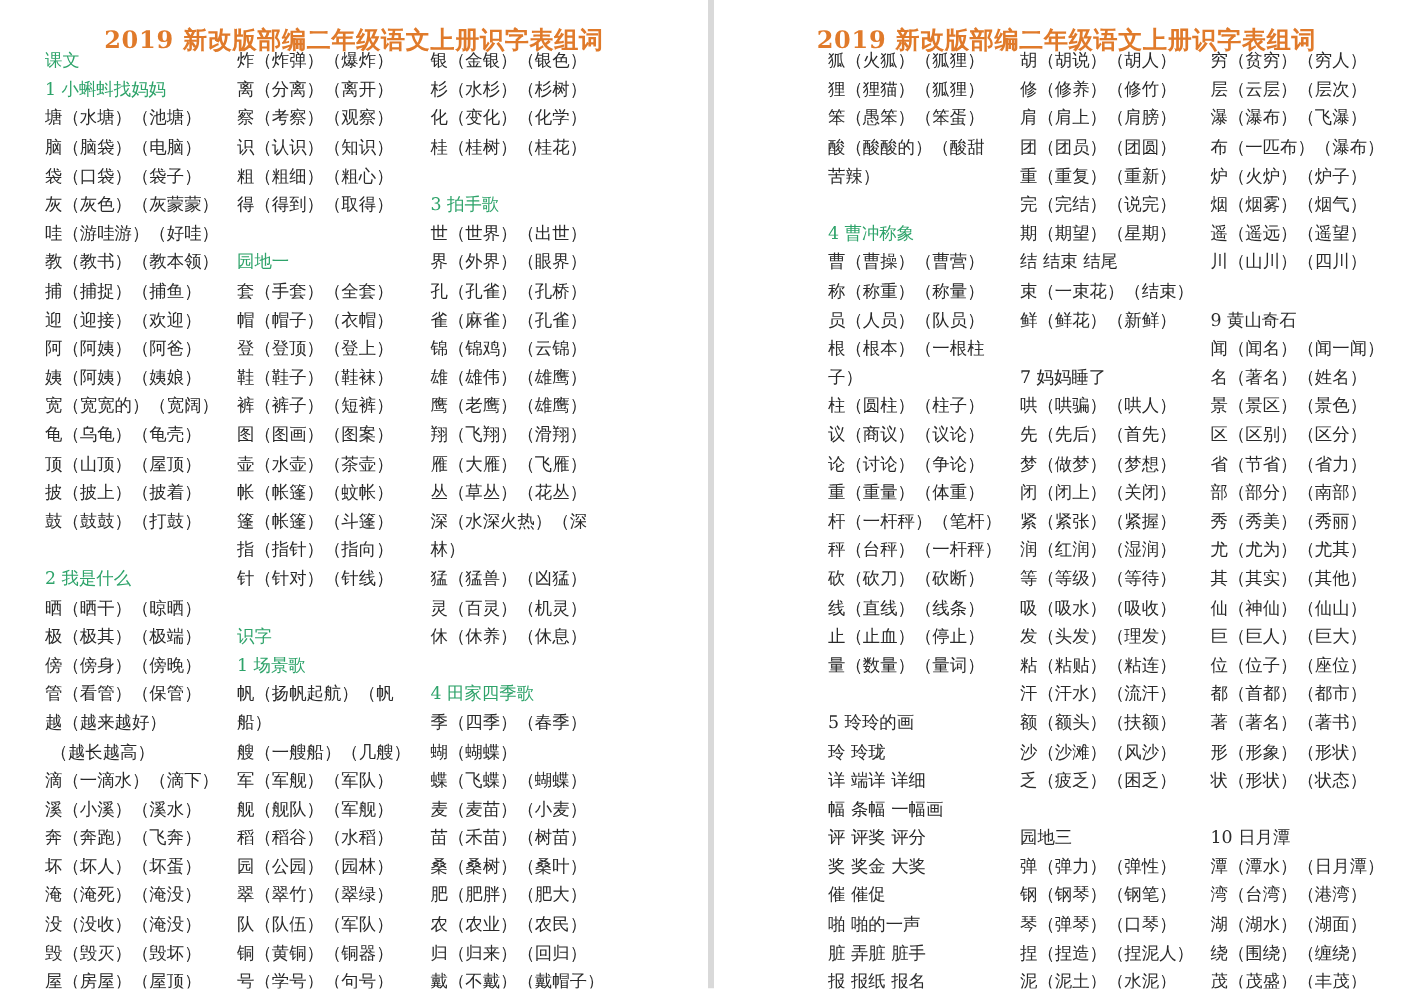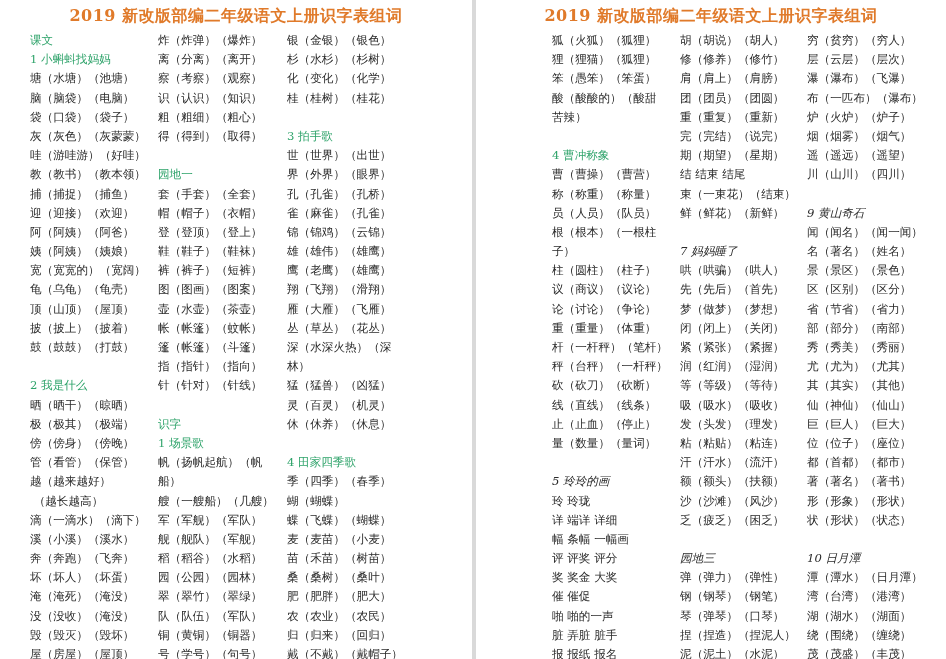--- a/index.html
+++ b/index.html
@@ -2,26 +2,26 @@
 <html><head>
 <meta charset="utf-8">
 <style>
   html, body { margin:0; padding:0; background:#ffffff; }
   body { width:946px; height:659px; overflow:hidden; position:relative;
          font-family:"DejaVu Serif","Liberation Serif",serif; color:#2a2a2a; }
   .page { position:absolute; top:0; height:659px; background:#fff; }
   .page.left { left:0; width:472px; }
   .page.right { left:476px; width:470px; }
   .divider { position:absolute; left:472px; top:0; width:4px; height:659px; background:#d9d9d9; }
-  .title { position:absolute; top:6px; left:0; width:100%; text-align:center;
+  .title { position:absolute; top:17px; left:0; width:100%; text-align:center;
            font-size:16px; font-weight:bold; color:#e07a2a; letter-spacing:0.5px; }
   .col { position:absolute; top:31px; font-size:11.6px; line-height:19.2px; white-space:pre; }
   .line { display:block; height:19.2px; }
   .h { color:#2ea36a; }
-  .h-black { color:#2a2a2a;font-style:italic; }
+  .h-black { color:#2a2a2a; }
   .blank { display:block; height:19.2px; }
 </style>
 </head>
 <body>
 
 <div class="page left">
   <div class="title">2019 新改版部编二年级语文上册识字表组词</div>
   <div class="col" id="L0" style="left:30px;"><span class="line h">课文</span><span class="line h">1 小蝌蚪找妈妈</span><span class="line">塘（水塘）（池塘）</span><span class="line">脑（脑袋）（电脑）</span><span class="line">袋（口袋）（袋子）</span><span class="line">灰（灰色）（灰蒙蒙）</span><span class="line">哇（游哇游）（好哇）</span><span class="line">教（教书）（教本领）</span><span class="line">捕（捕捉）（捕鱼）</span><span class="line">迎（迎接）（欢迎）</span><span class="line">阿（阿姨）（阿爸）</span><span class="line">姨（阿姨）（姨娘）</span><span class="line">宽（宽宽的）（宽阔）</span><span class="line">龟（乌龟）（龟壳）</span><span class="line">顶（山顶）（屋顶）</span><span class="line">披（披上）（披着）</span><span class="line">鼓（鼓鼓）（打鼓）</span><span class="blank"></span><span class="line h">2 我是什么</span><span class="line">晒（晒干）（晾晒）</span><span class="line">极（极其）（极端）</span><span class="line">傍（傍身）（傍晚）</span><span class="line">管（看管）（保管）</span><span class="line">越（越来越好）</span><span class="line"> （越长越高）</span><span class="line">滴（一滴水）（滴下）</span><span class="line">溪（小溪）（溪水）</span><span class="line">奔（奔跑）（飞奔）</span><span class="line">坏（坏人）（坏蛋）</span><span class="line">淹（淹死）（淹没）</span><span class="line">没（没收）（淹没）</span><span class="line">毁（毁灭）（毁坏）</span><span class="line">屋（房屋）（屋顶）</span></div>
   <div class="col" id="L1" style="left:158px;"><span class="line">炸（炸弹）（爆炸）</span><span class="line">离（分离）（离开）</span><span class="line">察（考察）（观察）</span><span class="line">识（认识）（知识）</span><span class="line">粗（粗细）（粗心）</span><span class="line">得（得到）（取得）</span><span class="blank"></span><span class="line h">园地一</span><span class="line">套（手套）（全套）</span><span class="line">帽（帽子）（衣帽）</span><span class="line">登（登顶）（登上）</span><span class="line">鞋（鞋子）（鞋袜）</span><span class="line">裤（裤子）（短裤）</span><span class="line">图（图画）（图案）</span><span class="line">壶（水壶）（茶壶）</span><span class="line">帐（帐篷）（蚊帐）</span><span class="line">篷（帐篷）（斗篷）</span><span class="line">指（指针）（指向）</span><span class="line">针（针对）（针线）</span><span class="blank"></span><span class="line h">识字</span><span class="line h">1 场景歌</span><span class="line">帆（扬帆起航）（帆</span><span class="line">船）</span><span class="line">艘（一艘船）（几艘）</span><span class="line">军（军舰）（军队）</span><span class="line">舰（舰队）（军舰）</span><span class="line">稻（稻谷）（水稻）</span><span class="line">园（公园）（园林）</span><span class="line">翠（翠竹）（翠绿）</span><span class="line">队（队伍）（军队）</span><span class="line">铜（黄铜）（铜器）</span><span class="line">号（学号）（句号）</span></div>
   <div class="col" id="L2" style="left:287px;"><span class="line">银（金银）（银色）</span><span class="line">杉（水杉）（杉树）</span><span class="line">化（变化）（化学）</span><span class="line">桂（桂树）（桂花）</span><span class="blank"></span><span class="line h">3 拍手歌</span><span class="line">世（世界）（出世）</span><span class="line">界（外界）（眼界）</span><span class="line">孔（孔雀）（孔桥）</span><span class="line">雀（麻雀）（孔雀）</span><span class="line">锦（锦鸡）（云锦）</span><span class="line">雄（雄伟）（雄鹰）</span><span class="line">鹰（老鹰）（雄鹰）</span><span class="line">翔（飞翔）（滑翔）</span><span class="line">雁（大雁）（飞雁）</span><span class="line">丛（草丛）（花丛）</span><span class="line">深（水深火热）（深</span><span class="line">林）</span><span class="line">猛（猛兽）（凶猛）</span><span class="line">灵（百灵）（机灵）</span><span class="line">休（休养）（休息）</span><span class="blank"></span><span class="line h">4 田家四季歌</span><span class="line">季（四季）（春季）</span><span class="line">蝴（蝴蝶）</span><span class="line">蝶（飞蝶）（蝴蝶）</span><span class="line">麦（麦苗）（小麦）</span><span class="line">苗（禾苗）（树苗）</span><span class="line">桑（桑树）（桑叶）</span><span class="line">肥（肥胖）（肥大）</span><span class="line">农（农业）（农民）</span><span class="line">归（归来）（回归）</span><span class="line">戴（不戴）（戴帽子）</span></div>

